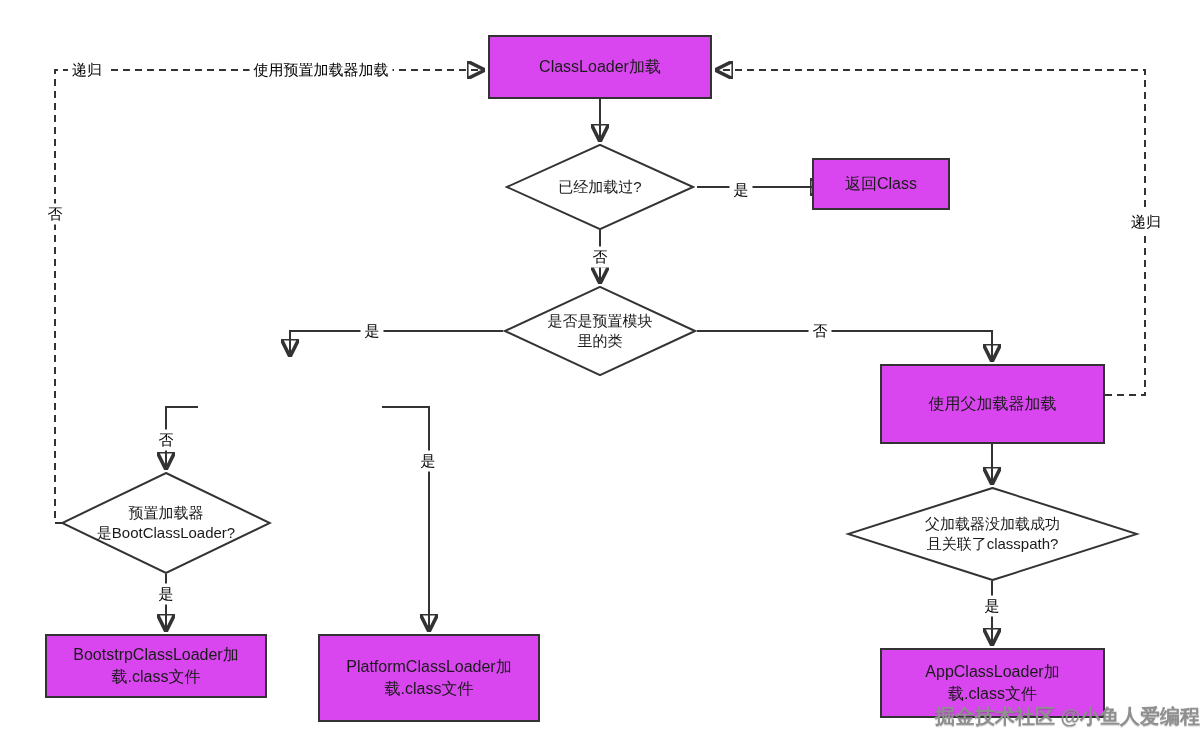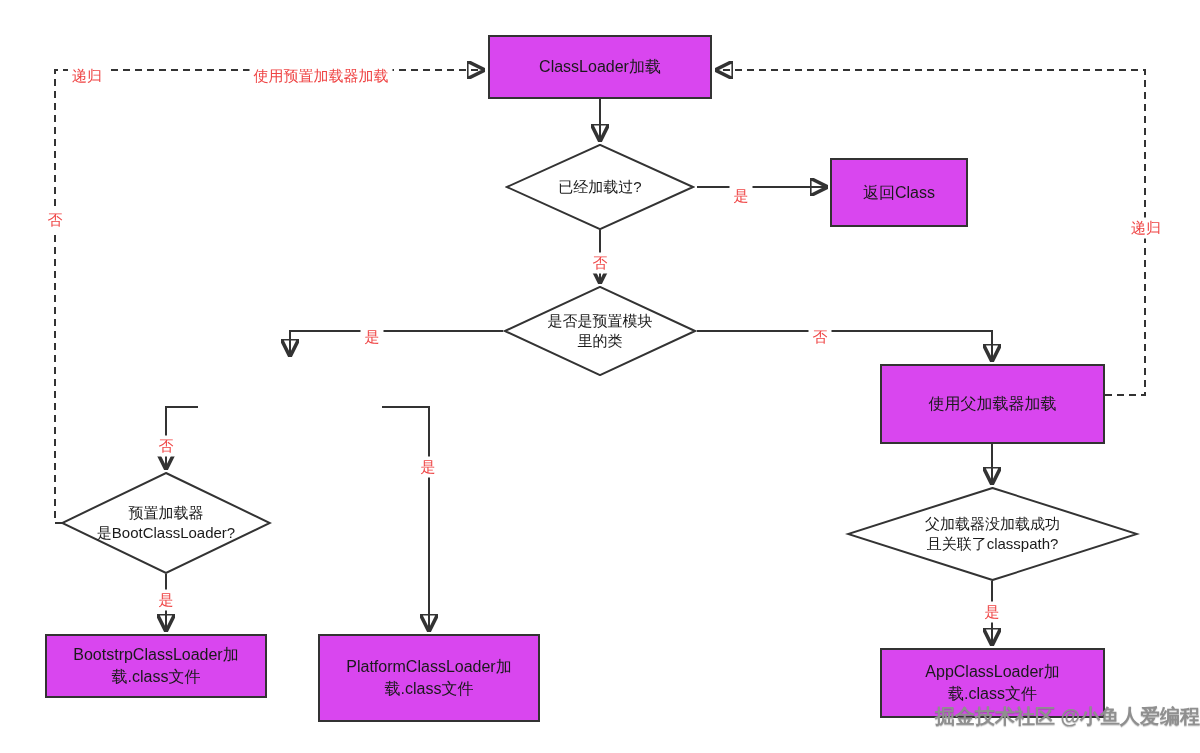--- a/index.html
+++ b/index.html
@@ -53,25 +53,24 @@
     fill: #ffffff;
     stroke: #333333;
     stroke-width: 2;
     vector-effect: non-scaling-stroke;
   }
   .edge-label {
     position: absolute;
     transform: translate(-50%, -50%);
     background: #ffffff;
     font-size: 15px;
-    color: #ef4444;
+    color: #000000;
     padding: 1px 4px;
     white-space: nowrap;
     z-index: 3;
-    margin-top: 6px;
   }
   .watermark {
     position: absolute;
     left: 935px;
     top: 703px;
     font-size: 20px;
     font-weight: bold;
     color: #8f8f8f;
     text-shadow: 0 1px 1px rgba(70,70,70,0.35);
     white-space: nowrap;
@@ -100,21 +99,21 @@
     <path d="M 992 426 L 992 483" marker-end="url(#arrow)"></path>
     <path d="M 992 581 L 992 644" marker-end="url(#arrow)"></path>
     <path class="dashed" d="M 62 523 L 55 523 L 55 70 L 483 70" marker-end="url(#arrow)"></path>
     <path class="dashed" d="M 1105 395 L 1145 395 L 1145 70 L 717 70" marker-end="url(#arrow)"></path>
   </svg>
 
   <div class="node rect" style="left:488px;top:35px;width:224px;height:64px;">
     <span class="node-label">ClassLoader加载</span>
   </div>
 
-  <div class="node rect" style="left:830px;top:158px;width:138px;height:69px;">
+  <div class="node rect" style="left:812px;top:158px;width:138px;height:52px;">
     <span class="node-label">返回Class</span>
   </div>
 
   <div class="node rect" style="left:880px;top:364px;width:225px;height:80px;">
     <span class="node-label">使用父加载器加载</span>
   </div>
 
   <div class="node rect" style="left:45px;top:634px;width:222px;height:64px;">
     <span class="node-label">BootstrpClassLoader加
 载.class文件</span>

